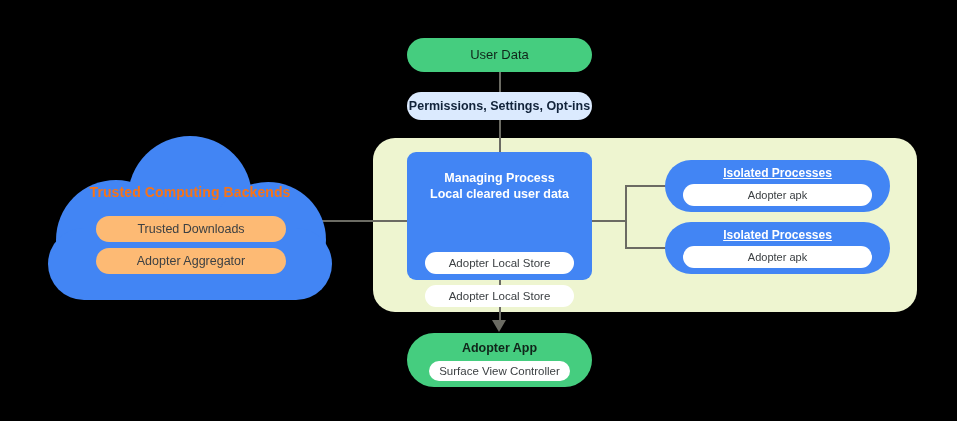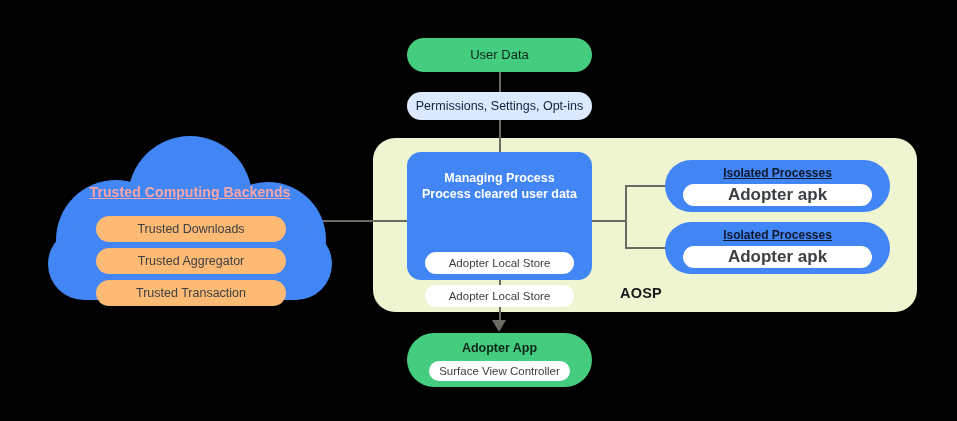--- a/index.html
+++ b/index.html
@@ -13,57 +13,57 @@
   #aosp-container{left:373px;top:138px;width:544px;height:174px;
        background:#eef5d0;border-radius:22px;}
   #aosp-label{left:620px;top:283px;width:120px;height:20px;
        color:#1b1b1b;font-size:14.5px;font-weight:bold;letter-spacing:.2px;
        line-height:20px;text-align:left;}
 
   
   #cloud{left:42px;top:136px;width:296px;height:168px;}
   #cloud svg{display:block;}
   #cloud-title{position:absolute;left:0;top:48px;width:296px;text-align:center;
-       color:#fca5a5;font-size:14px;font-weight:bold;letter-spacing:.1px;text-decoration:underline;}
+       color:#f97316;font-size:14px;font-weight:bold;letter-spacing:.1px;}
   .cloud-pill{position:absolute;left:54px;width:190px;height:26px;
        background:#fdba74;border-radius:13px;color:#3c4043;font-size:12.5px;
        line-height:26px;text-align:center;}
 
   
   .green-box{background:#45cd7f;border-radius:20px;}
   .blue-box{background:#4285f4;}
   .lightblue-box{background:#dbeafe;border-radius:16px;}
 
   #user-data{left:407px;top:38px;width:185px;height:34px;}
   #user-data .t{color:#10251a;font-size:13px;font-weight:normal;line-height:34px;
        text-align:center;}
 
   #permissions{left:407px;top:92px;width:185px;height:28px;}
-  #permissions .t{color:#11233a;font-size:12.5px;font-weight:normal;line-height:28px;
+  #permissions .t{color:#11233a;font-size:12.5px;font-weight:bold;line-height:28px;
        text-align:center;}
 
   
-  #managing-process{left:407px;top:152px;width:185px;height:128px;border-radius:14px;}
+  #managing-process{left:407px;top:152px;width:185px;height:128px;border-radius:9px;}
   #mp-title{position:absolute;left:0;top:18px;width:185px;text-align:center;
        color:#ffffff;font-size:12.5px;font-weight:bold;line-height:16px;}
   .mp-pill{position:absolute;left:18px;width:149px;height:22px;background:#ffffff;
        border-radius:11px;color:#3c4043;font-size:11.5px;line-height:22px;
        text-align:center;margin-top:32px;}
   #mp-store-0{top:68px;}
   #mp-store-1{top:101px;}
 
   
   .iso{left:665px;width:225px;height:52px;border-radius:26px;}
   #iso-0{top:160px;}
   #iso-1{top:222px;}
   .iso-title{position:absolute;left:0;top:6px;width:225px;text-align:center;
-       color:#0f172a;font-size:12px;font-weight:bold;text-decoration:underline;}
+       color:#ffffff;font-size:12px;font-weight:bold;text-decoration:underline;}
   .iso-pill{position:absolute;left:18px;top:24px;width:189px;height:22px;
-       background:#ffffff;border-radius:11px;color:#3c4043;font-size:17px;
-       line-height:22px;text-align:center;font-weight:bold;}
+       background:#ffffff;border-radius:11px;color:#3c4043;font-size:11px;
+       line-height:22px;text-align:center;}
 
   
   #adopter-app{left:407px;top:333px;width:185px;height:54px;border-radius:27px;}
   #aa-title{position:absolute;left:0;top:8px;width:185px;text-align:center;
        color:#10251a;font-size:12.5px;font-weight:bold;}
   #aa-pill{position:absolute;left:22px;top:28px;width:141px;height:20px;
        background:#ffffff;border-radius:10px;color:#3c4043;font-size:11.5px;
        line-height:20px;text-align:center;}
 
   
@@ -80,21 +80,20 @@
   #c-mp-aa{left:499px;top:280px;height:44px;}
   #arrow-aa{left:492px;top:320px;width:0;height:0;border-left:7px solid transparent;
        border-right:7px solid transparent;border-top:12px solid #6b6b63;background:none;}
 </style>
 </head>
 <body>
 
 <div id="stage">
 
   <div class="abs" id="aosp-container"></div>
-  <div class="abs" id="aosp-label">AOSP</div>
 
   <div class="abs conn vline" id="c-userdata-perm"></div>
   <div class="abs conn vline" id="c-perm-mp"></div>
   <div class="abs conn hline" id="c-cloud-mp"></div>
   <div class="abs conn hline" id="c-mp-fork"></div>
   <div class="abs conn vline" id="c-fork-v"></div>
   <div class="abs conn hline" id="c-fork-top"></div>
   <div class="abs conn hline" id="c-fork-bot"></div>
   <div class="abs conn vline" id="c-mp-aa"></div>
   <div class="abs" id="arrow-aa"></div>
@@ -103,36 +102,35 @@
     <svg width="296" height="168" viewBox="0 0 296 168" aria-hidden="true">
       <g fill="#4285f4">
         <circle cx="148" cy="62" r="62"></circle>
         <circle cx="74" cy="104" r="60"></circle>
         <circle cx="226" cy="104" r="58"></circle>
         <rect x="6" y="92" width="284" height="72" rx="36"></rect>
       </g>
     </svg>
     <div id="cloud-title">Trusted Computing Backends</div>
     <div class="cloud-pill" style="top:80px">Trusted Downloads</div>
-    <div class="cloud-pill" style="top:112px">Trusted Aggregator</div>
-    <div class="cloud-pill" style="top:144px">Trusted Transaction</div>
+    <div class="cloud-pill" style="top:112px">Adopter Aggregator</div>
   </div>
 
   <div class="abs green-box" id="user-data">
     <div class="t">User Data</div>
   </div>
 
   <div class="abs lightblue-box" id="permissions">
     <div class="t">Permissions,  Settings, Opt-ins</div>
   </div>
 
   <div class="abs blue-box" id="managing-process">
     <div id="mp-title">
       <span>Managing Process</span><br>
-      <span>Process cleared user data</span>
+      <span>Local cleared user data</span>
     </div>
     <div class="mp-pill" id="mp-store-0">Adopter Local Store</div>
     <div class="mp-pill" id="mp-store-1">Adopter Local Store</div>
   </div>
 
   <div class="abs blue-box iso" id="iso-0">
     <div class="iso-title">Isolated Processes</div>
     <div class="iso-pill">Adopter apk</div>
   </div>
   <div class="abs blue-box iso" id="iso-1">

